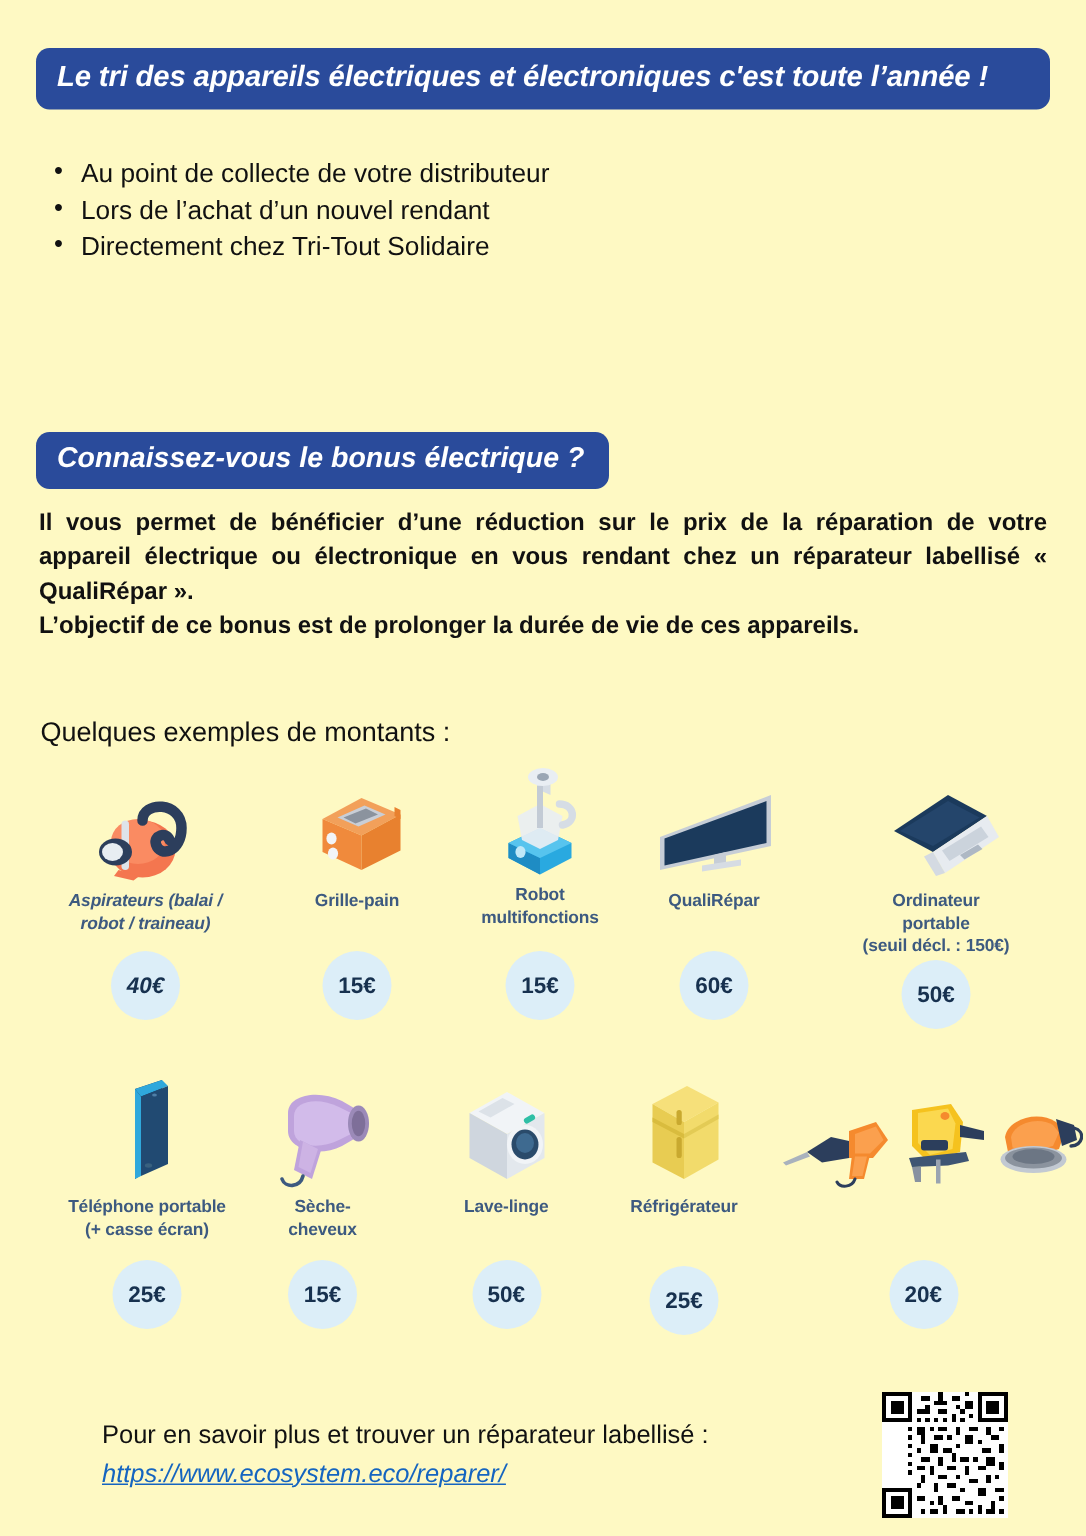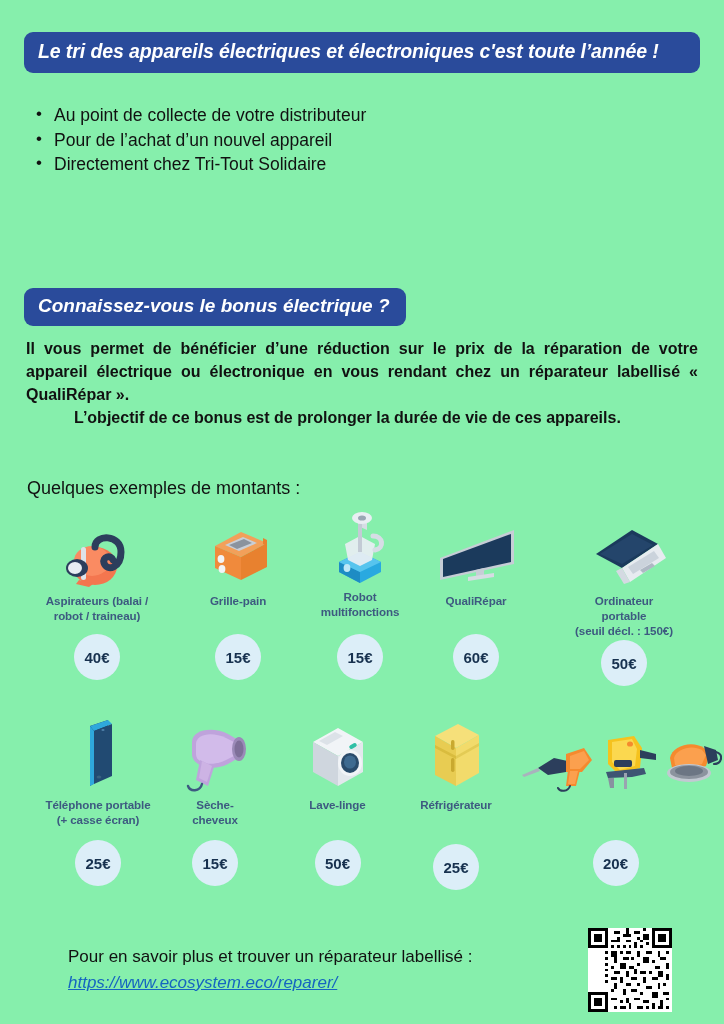--- a/index.html
+++ b/index.html
@@ -12,21 +12,21 @@
     height: 1024px;
     position: relative;
     font-family: "Liberation Sans", sans-serif;
     color: #1a1a1a;
     overflow: hidden;
   }
 
   .page {
     position: absolute;
     inset: 0;
-    background: #86efac;
+    background: #fef9c3;
   }
 
   
   .banner {
     position: absolute;
     background: #2A4B9B;
     color: #ffffff;
     font-style: italic;
     font-weight: bold;
     border-radius: 9px;
@@ -100,21 +100,20 @@
     color: #111;
     font-weight: bold;
   }
   #bonus-text p {
     margin: 0;
     text-align: justify;
     text-justify: inter-word;
   }
   #bonus-text p.last {
     text-align: justify;
-    margin-left: 48px;
   }
 
   
   #examples-heading {
     position: absolute;
     left: 27px;
     top: 477px;
     font-size: 18px;
     color: #111;
     line-height: 1.3;
@@ -184,35 +183,35 @@
 </head>
 <body>
 
 <div class="page">
 
   <div class="banner" id="banner-title">Le tri des appareils électriques et électroniques c'est toute l’année !</div>
 
   <div id="deposit-block">
     <ul class="bullets">
       <li class="nojust">Au point de collecte de votre distributeur</li>
-      <li class="nojust">Pour de l’achat d’un nouvel appareil</li>
+      <li class="nojust">Lors de l’achat d’un nouvel rendant</li>
       <li class="nojust">Directement chez Tri-Tout Solidaire</li>
     </ul>
   </div>
 
   <div class="banner" id="banner-bonus">Connaissez-vous le bonus électrique ?</div>
 
   <div id="bonus-text">
     <p>Il vous permet de bénéficier d’une réduction sur le prix de la réparation de votre appareil électrique ou électronique en vous rendant chez un réparateur labellisé « QualiRépar ».</p>
     <p class="last">L’objectif de ce bonus est de prolonger la durée de vie de ces appareils.</p>
   </div>
 
   <div id="examples-heading">Quelques exemples de montants :</div>
 
-  <div class="appliance" style="left:22px; top:512px; width:150px;">
+  <div class="appliance" style="left:22px; top:512px; width:150px;font-style:italic;">
     <div class="icon-wrap">
       <svg width="76" height="72" viewBox="0 0 76 72" aria-hidden="true">
         <ellipse cx="36" cy="50" rx="22" ry="19" fill="#F4764F"></ellipse>
         <ellipse cx="33" cy="45" rx="18" ry="15" fill="#FA8B62"></ellipse>
         <path d="M36 31 C36 18, 62 18, 62 36 C62 52, 48 56, 45 47 C43 41, 52 38, 54 44" fill="none" stroke="#2C3E5C" stroke-width="7" stroke-linecap="round"></path>
         <rect x="22" y="31" width="5" height="33" rx="2.5" fill="#DEE3EA"></rect>
         <ellipse cx="18" cy="52" rx="11" ry="9" fill="#2C3E5C"></ellipse>
         <ellipse cx="16" cy="52" rx="7" ry="6" fill="#E8EDF2"></ellipse>
         <path d="M20 64 L34 68 L30 71 L17 68 Z" fill="#F4764F"></path>
       </svg>

